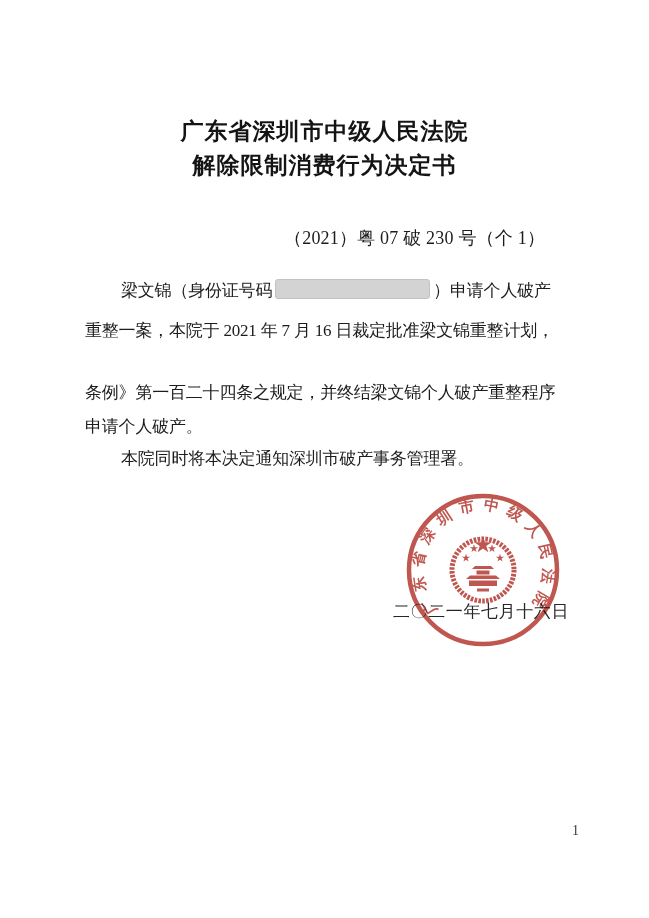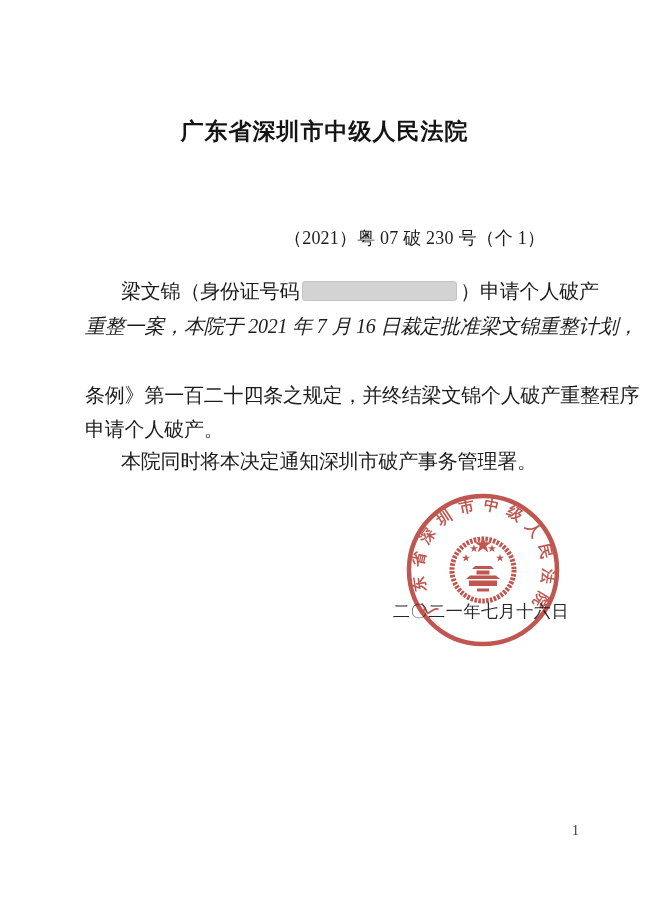--- a/index.html
+++ b/index.html
@@ -27,29 +27,29 @@
 
   .case-number {
     top:226px; left:284px;
     font-size:18px;
     letter-spacing:0.2px;
     color:#1c1c1c;
   }
 
   .body-line {
     left:85px;
-    font-size:20px;
+    font-size:17px;
     letter-spacing:-0.2px;
     line-height:1.2;
     color:#1c1c1c;
     white-space:nowrap;
   }
   .indent { left:121px; }
   .bl-1 { top:279px; }
-  .bl-2 { top:314px;font-style:italic; }
+  .bl-2 { top:321px; }
   .bl-3 { top:349px; }
   .bl-4 { top:383px; }
   .bl-5 { top:417px; }
   .bl-6 { top:449px; }
 
   .redaction-box {
     display:inline-block;
     width:153px; height:18px;
     margin:0 3px;
     background:#d3d3d3;
@@ -91,20 +91,21 @@
     margin-left:5px;
     white-space:nowrap;
   }
 </style>
 </head>
 <body>
 
 <div class="page">
 
   <div class="abs title-line title-1">广东省深圳市中级人民法院</div>
+  <div class="abs title-line title-2">解除限制消费行为决定书</div>
 
   <div class="abs case-number">（2021）粤 07 破 230 号（个 1）</div>
 
   <div class="abs body-line bl-1 indent">
     <span>梁文锦（身份证号码</span><span class="redaction-box"></span><span>）申请个人破产</span>
   </div>
   <div class="abs body-line bl-2">重整一案，本院于 2021 年 7 月 16 日裁定批准梁文锦重整计划，</div>
   <div class="abs body-line bl-4">条例》第一百二十四条之规定，并终结梁文锦个人破产重整程序</div>
   <div class="abs body-line bl-5">申请个人破产。</div>
   <div class="abs body-line bl-6 indent">本院同时将本决定通知深圳市破产事务管理署。</div>

